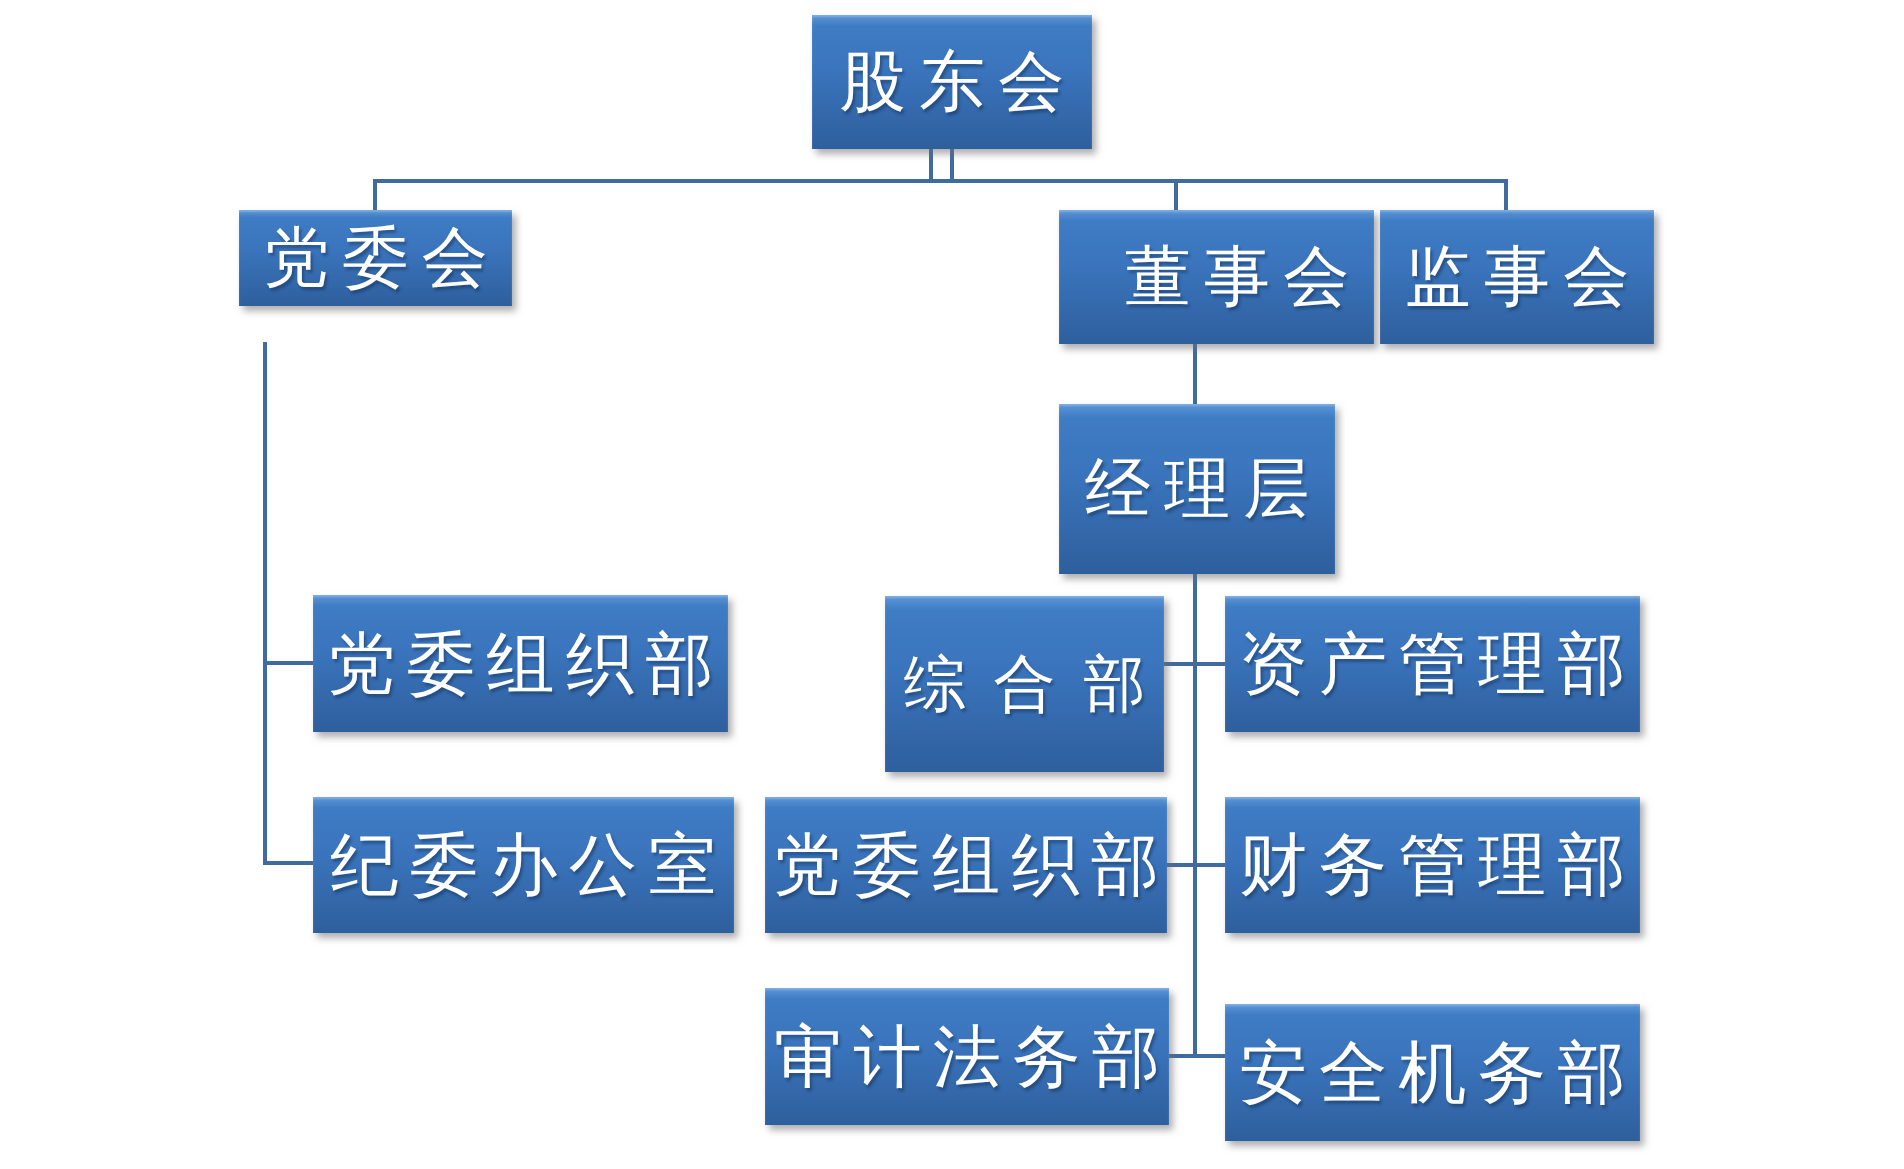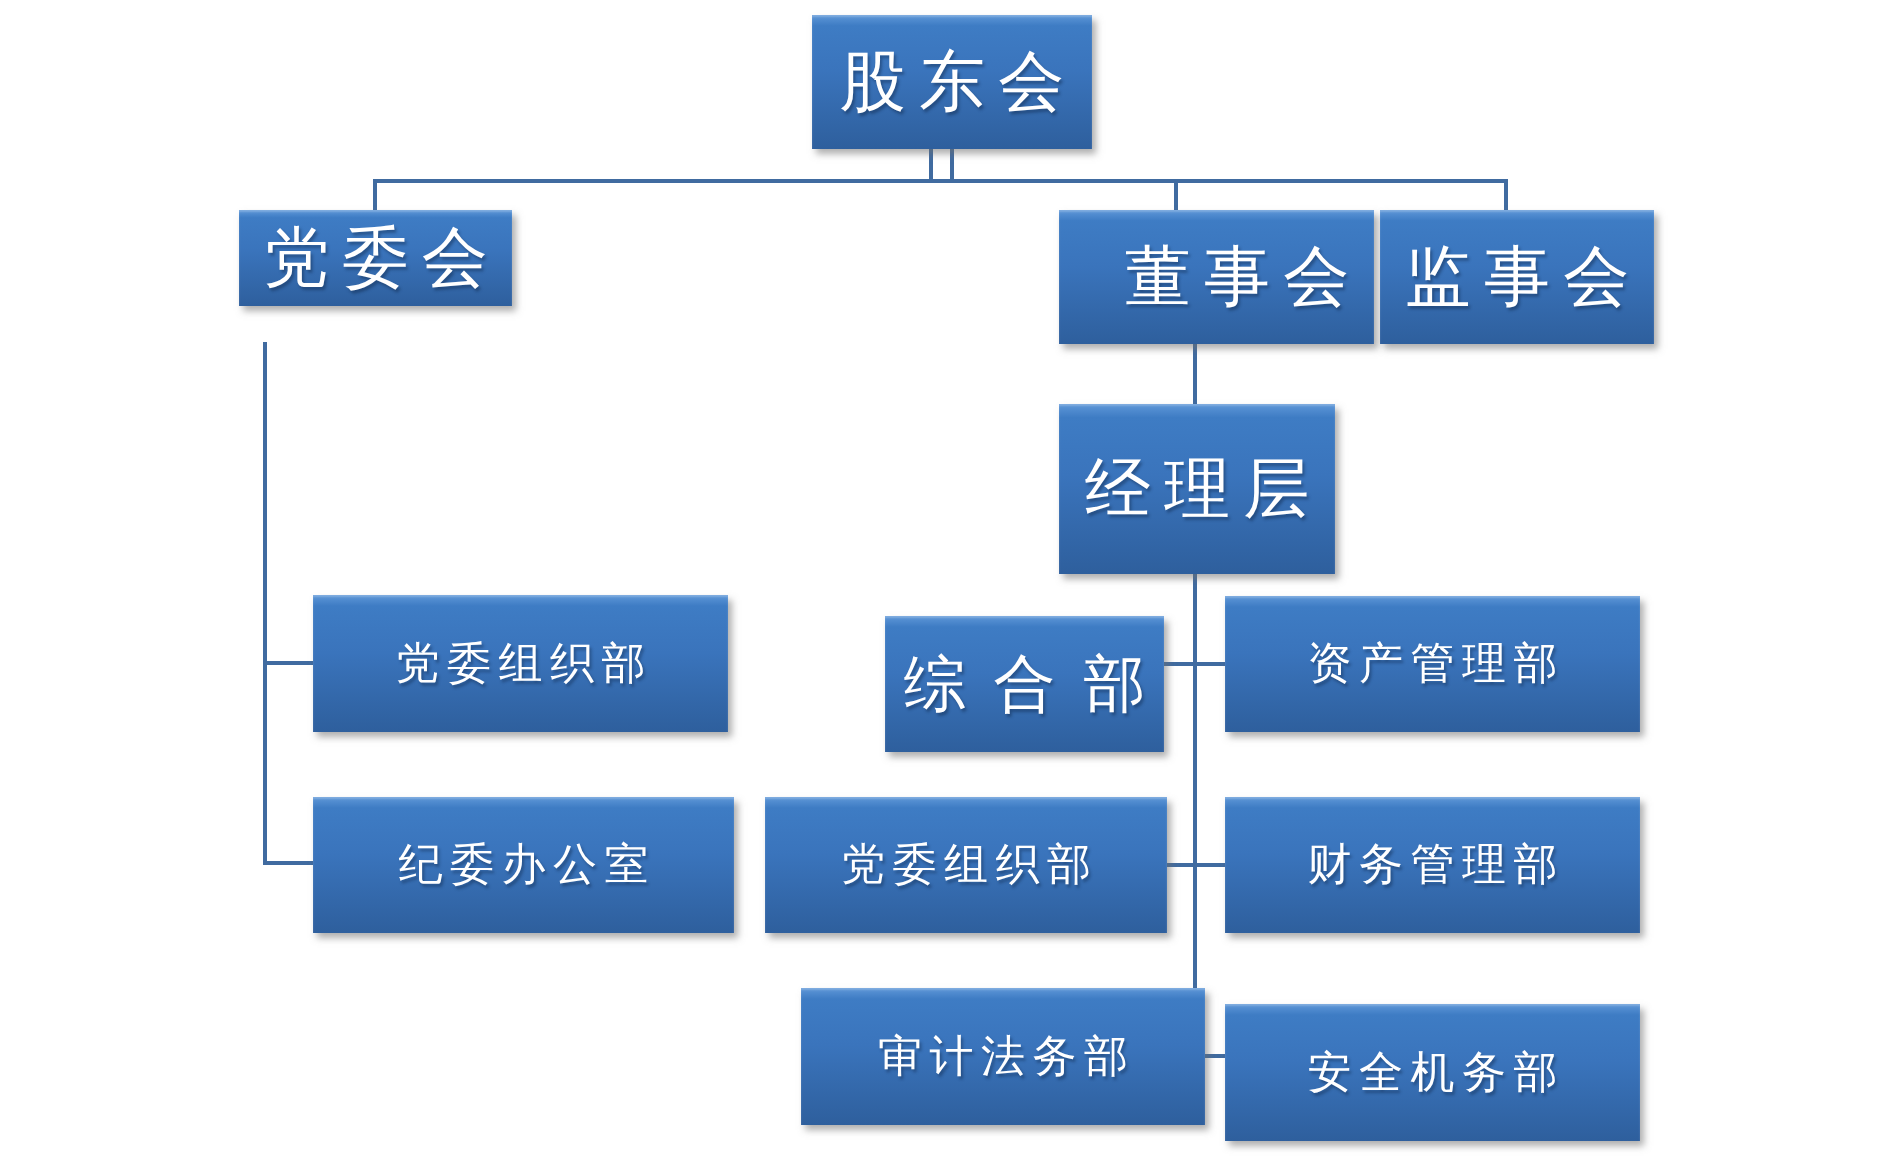--- a/index.html
+++ b/index.html
@@ -39,34 +39,34 @@
     position:absolute;
     display:flex;align-items:center;justify-content:center;
     color:var(--text);
     line-height:1;
     background:linear-gradient(180deg,var(--box-top) 0%,var(--box-mid) 8%,#3a74bc 42%,var(--box-bottom) 100%);
     box-shadow:4px 5px 7px rgba(110,110,110,0.55), inset 0 2px 2px rgba(255,255,255,0.22);
     text-shadow:2px 3px 3px rgba(10,30,60,0.40);
     white-space:nowrap;
   }
   .size-l{font-size:66px;letter-spacing:0.20em;text-indent:0.20em;}
-  .size-m{font-size:44px;letter-spacing:0.17em;text-indent:0.17em;}
+  .size-m{font-size:68px;letter-spacing:0.17em;text-indent:0.17em;}
   .spread{font-size:62px;letter-spacing:0.45em;text-indent:0.45em;}
   #n-shareholders{left:812px; top:15px;  width:280px;height:134px;}
   #n-party       {left:239px; top:210px; width:273px;height:96px;text-align:right;}
   #n-board       {left:1059px;top:210px; width:274px;height:134px;padding-left:41px;}
   #n-supervisory {left:1360px;top:210px; width:274px;height:134px;margin-left:20px;}
   #n-management  {left:1059px;top:404px; width:276px;height:170px;}
   #n-party-org   {left:313px; top:595px; width:415px;height:137px;}
   #n-discipline  {left:313px; top:797px; width:421px;height:136px;}
-  #n-general     {left:885px; top:616px; width:279px;height:136px;text-align:right;}
+  #n-general     {left:885px; top:596px; width:279px;height:176px;text-align:right;}
   #n-asset       {left:1225px;top:596px; width:415px;height:136px;}
   #n-operations  {left:765px; top:797px; width:402px;height:136px;}
   #n-finance     {left:1225px;top:797px; width:415px;height:136px;}
-  #n-audit       {left:765px; top:988px; width:404px;height:137px;margin-left:36px;}
+  #n-audit       {left:765px; top:988px; width:404px;height:137px;}
   #n-safety      {left:1225px;top:988px; width:415px;height:137px;margin-top:16px;}
 </style>
 </head>
 <body>
 
 <div class="canvas">
 
   <div class="line" id="l-rail"></div>
   <div class="line" id="l-stub-a"></div>
   <div class="line" id="l-stub-b"></div>

